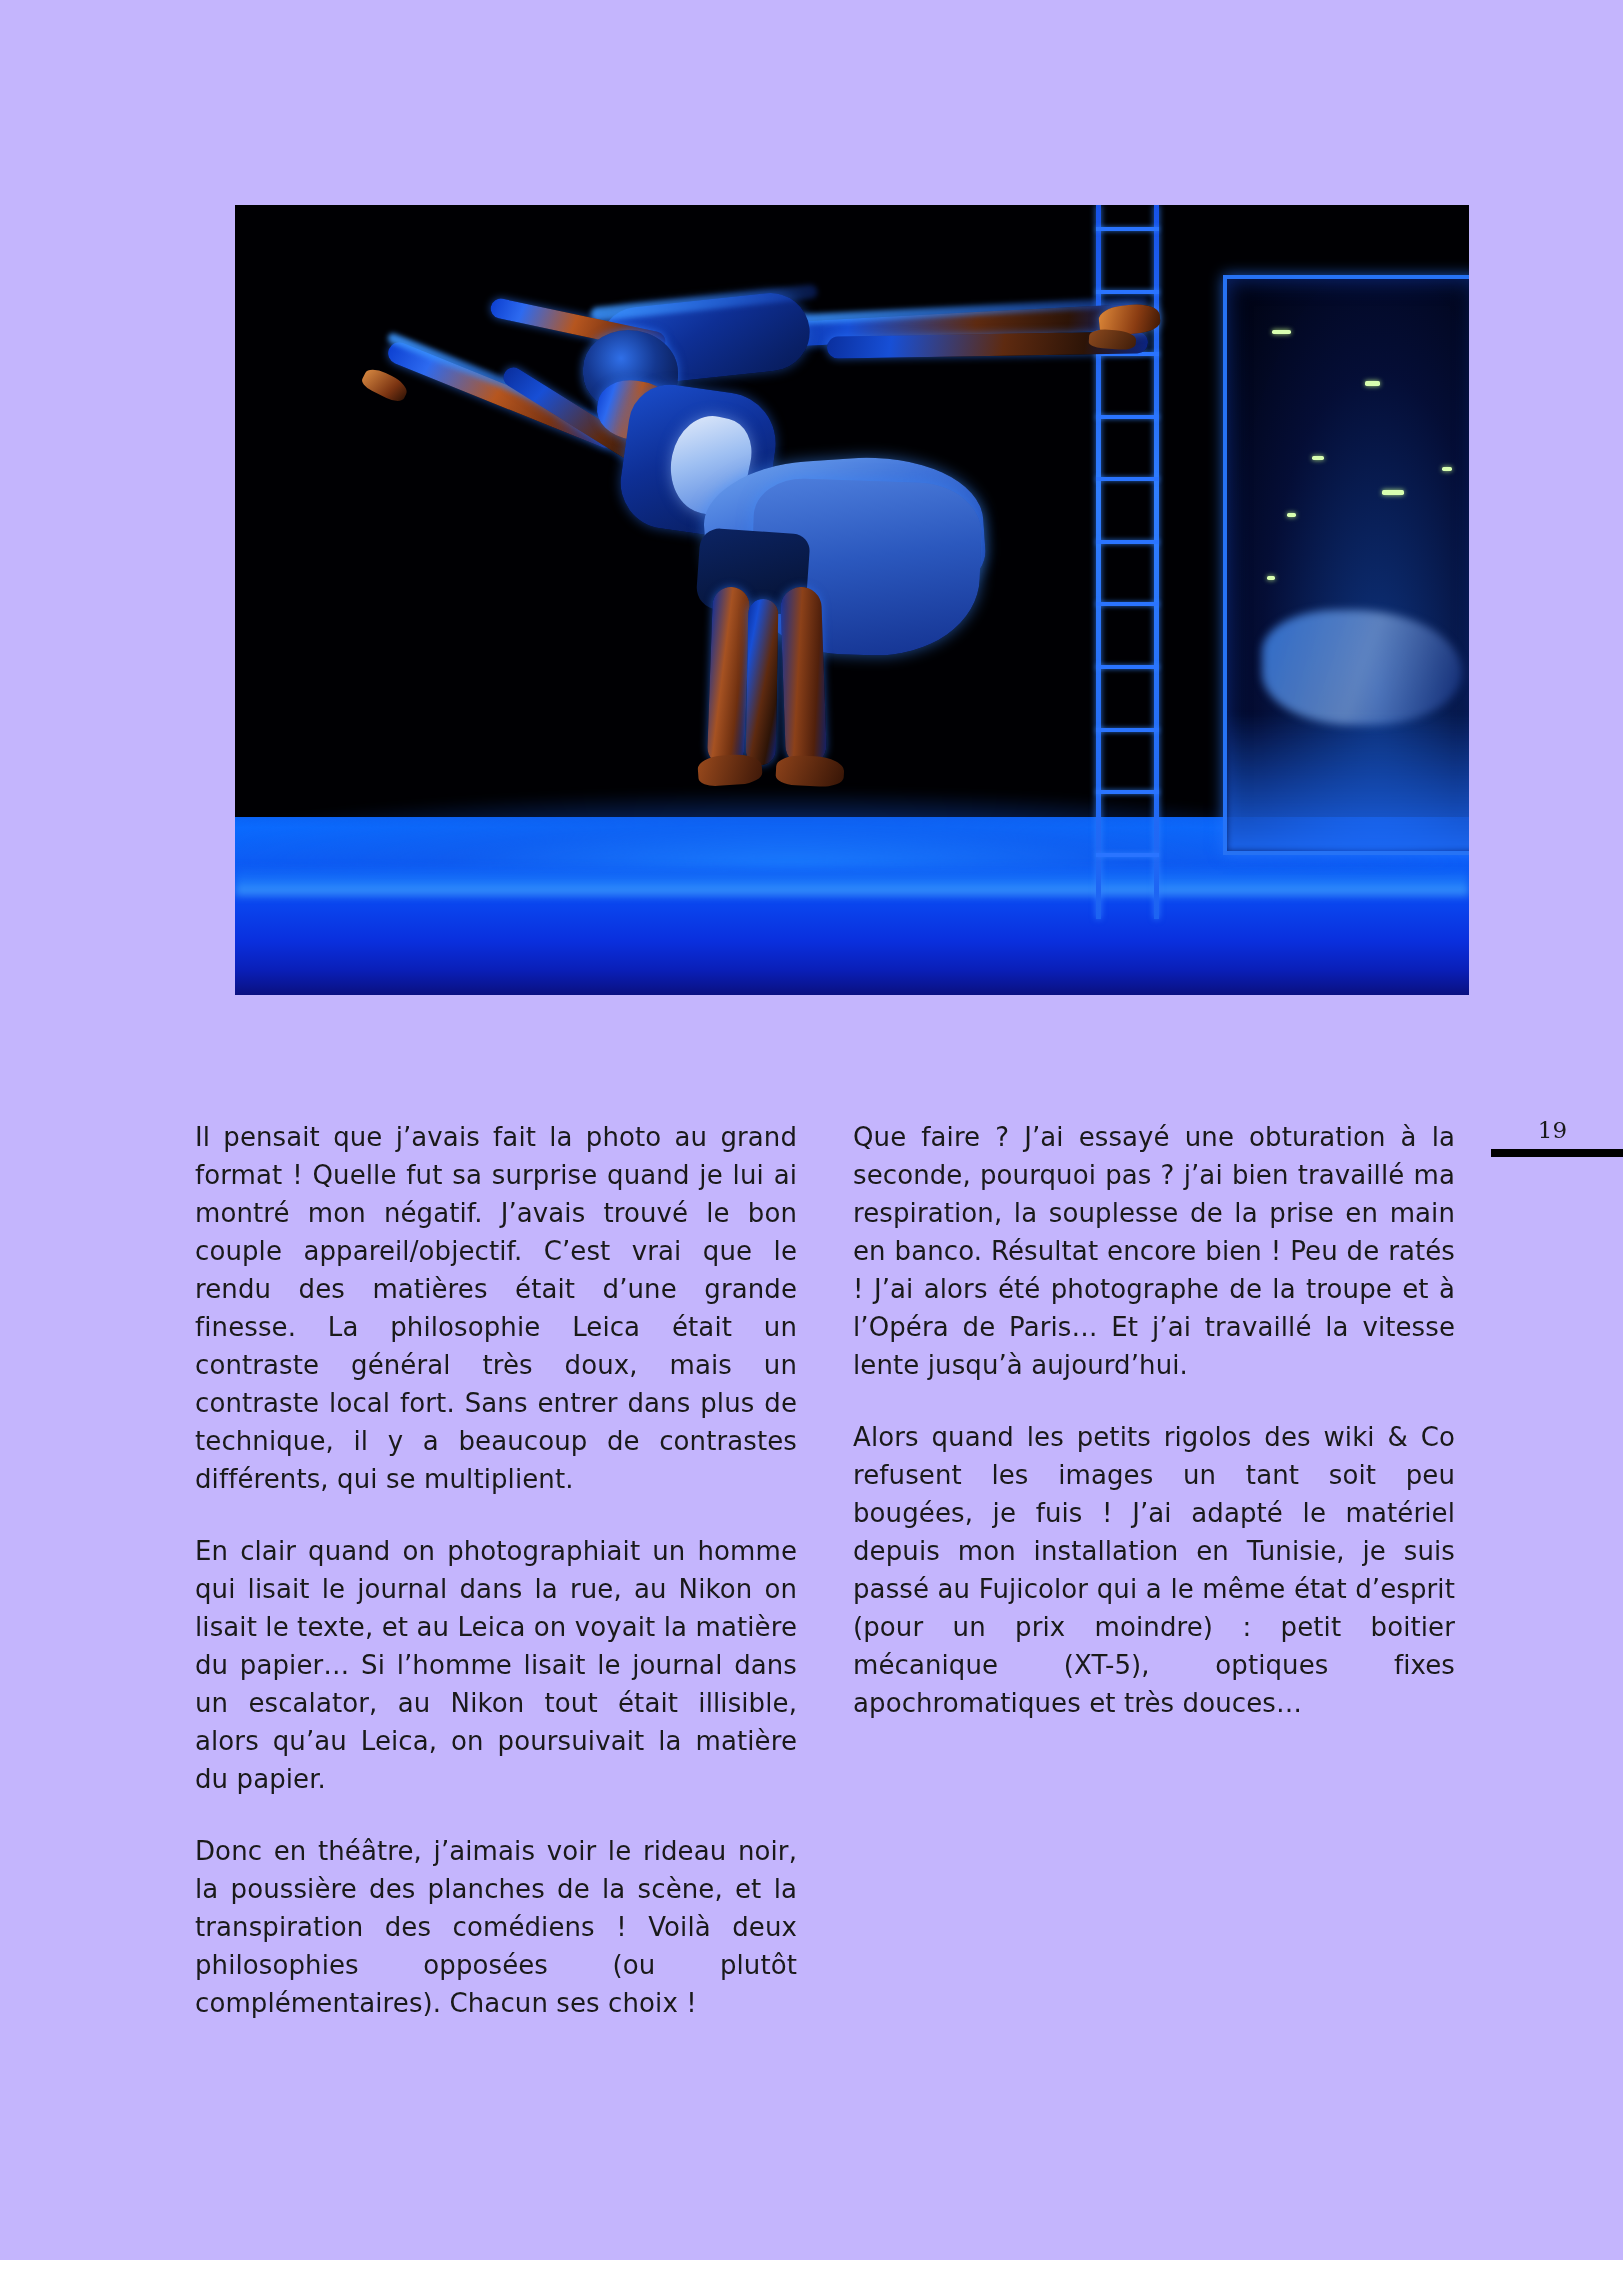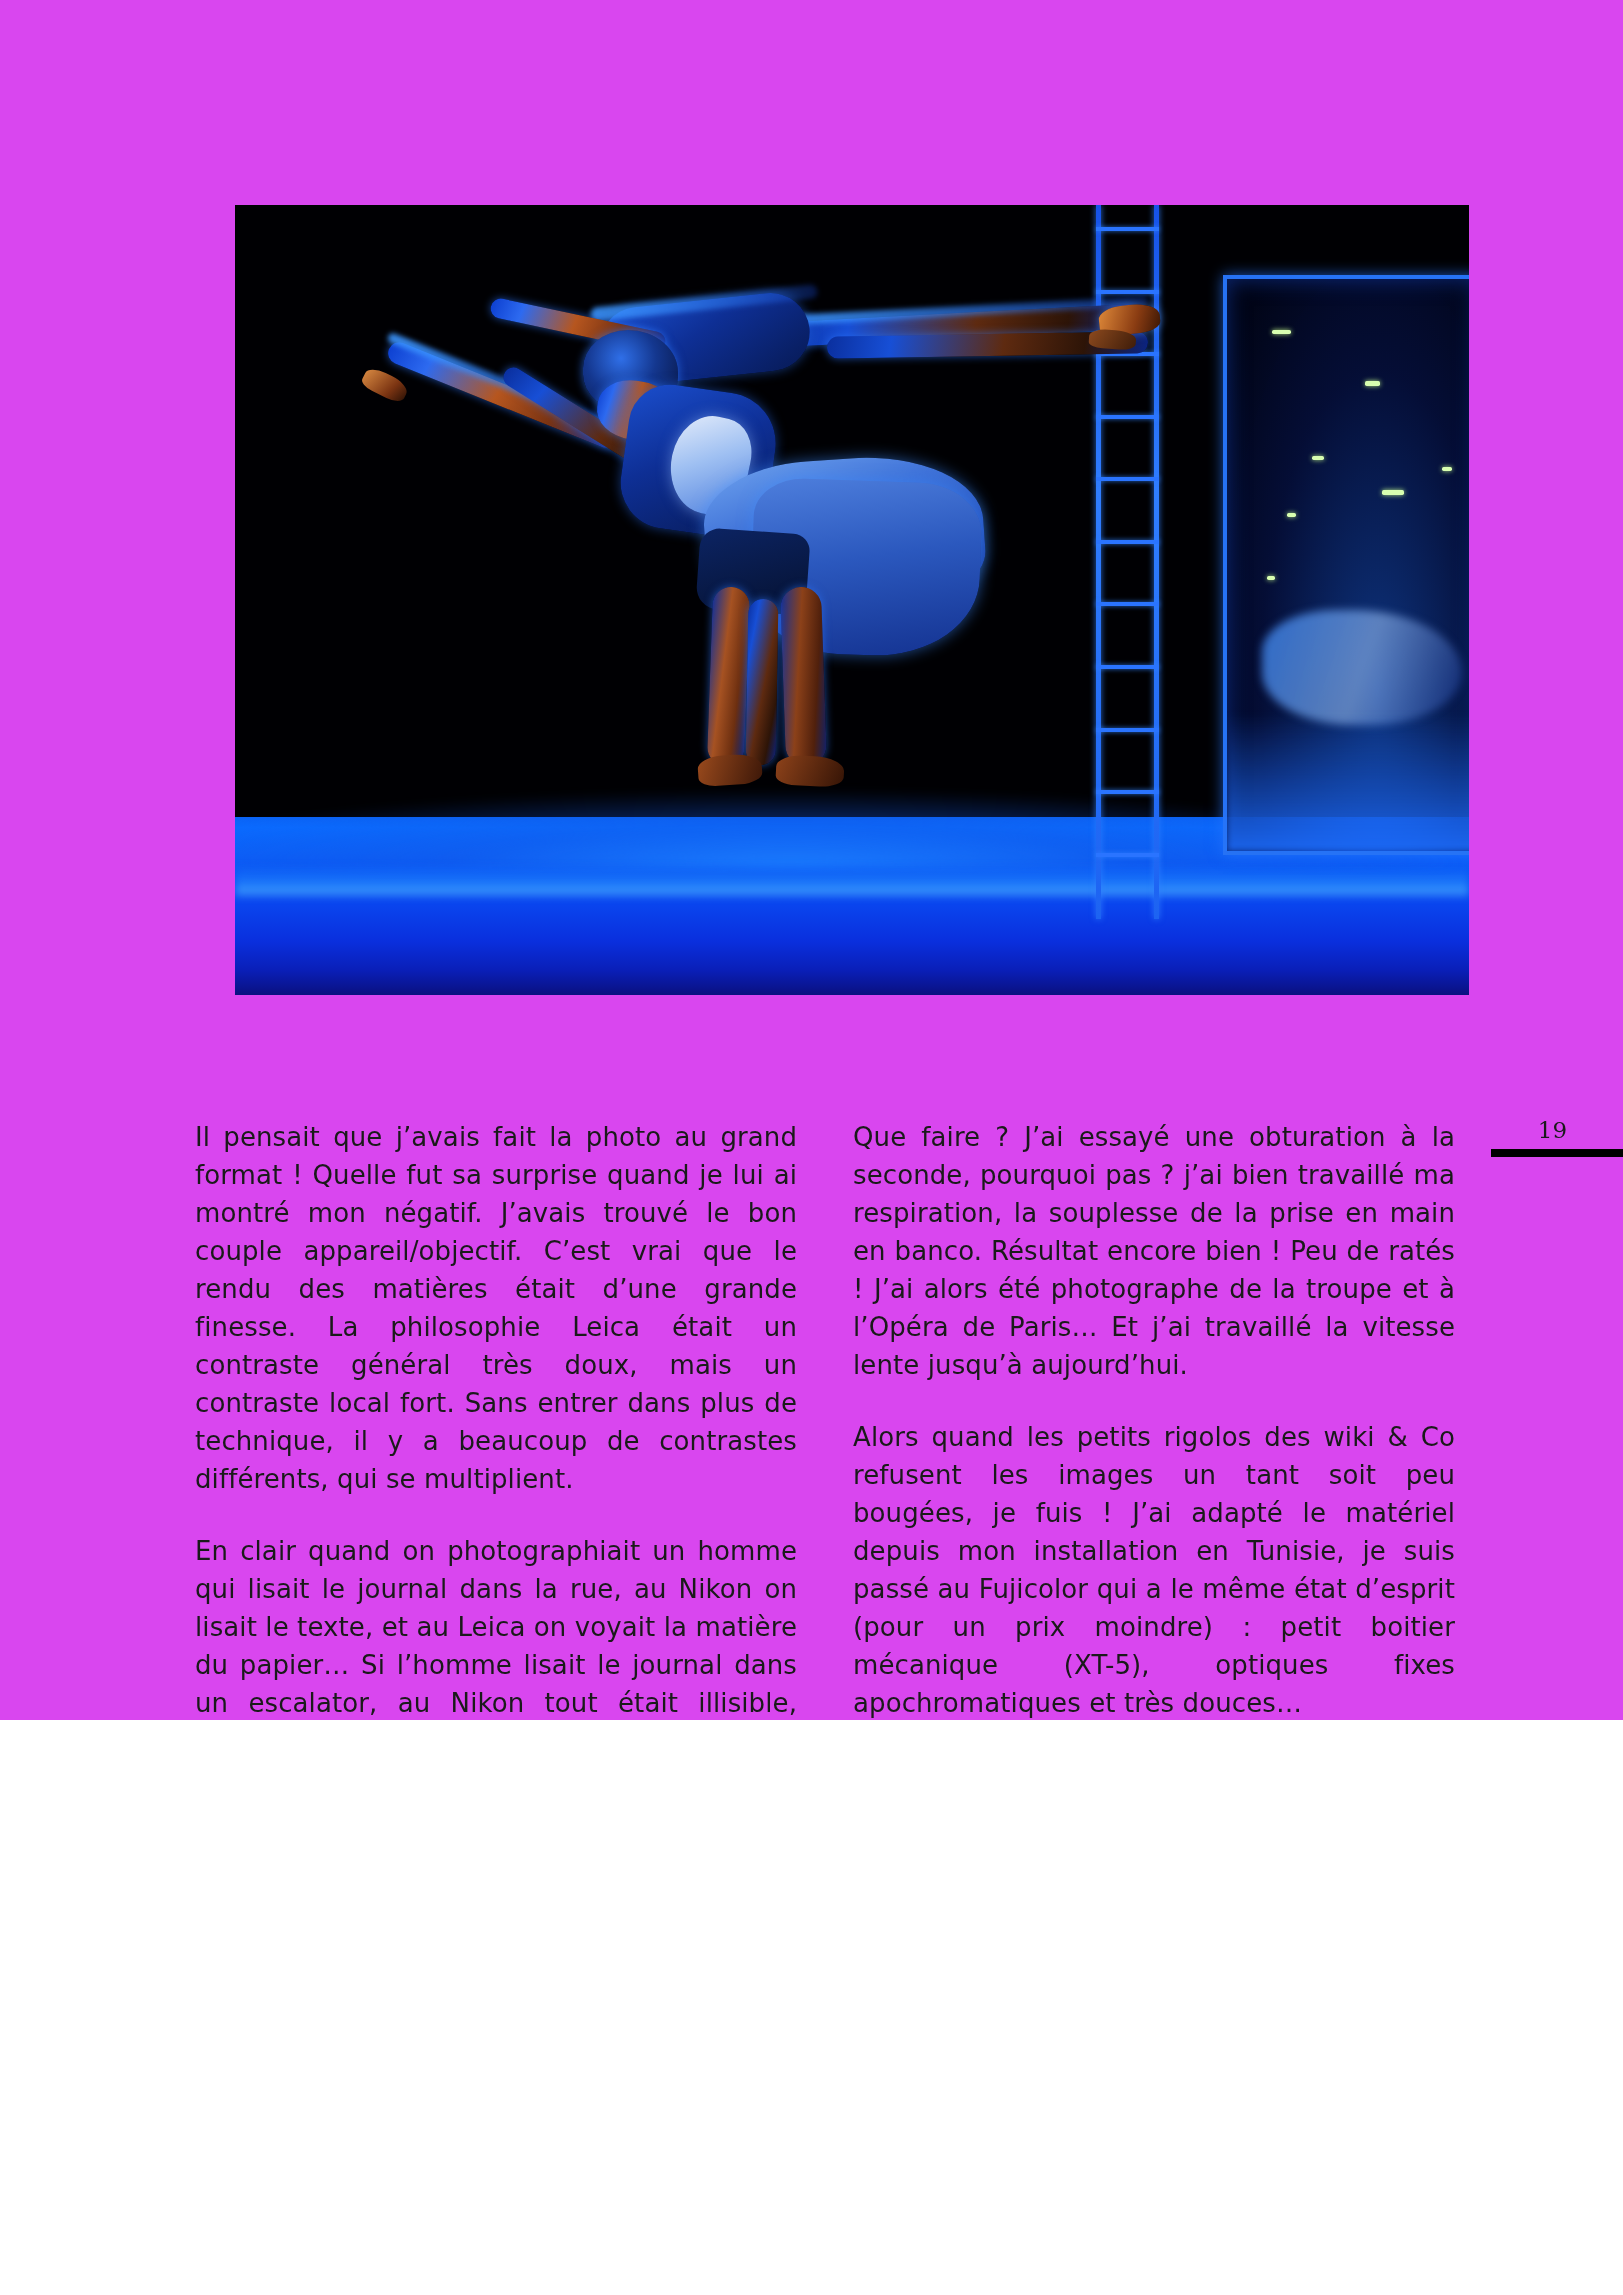--- a/index.html
+++ b/index.html
@@ -4,22 +4,22 @@
 <style>
   html, body {
     margin: 0;
     padding: 0;
     background: #ffffff;
   }
 
   #page {
     position: relative;
     width: 1623px;
-    height: 1720px;
-    background: #d946ef;
+    height: 2260px;
+    background: #c4b5fd;
     font-family: "DejaVu Sans", "Liberation Sans", sans-serif;
     overflow: hidden;
   }
 
   
   #photo-figure {
     position: absolute;
     left: 195px;
     top: 191px;
     width: 1234px;
@@ -325,20 +325,21 @@
       </div>
 
     </div>
   </figure>
 
   <div id="text-area">
 
     <div class="column left">
       <p class="para">Il pensait que j’avais fait la photo au grand format ! Quelle fut sa surprise quand je lui ai montré mon négatif. J’avais trouvé le bon couple appareil/objectif. C’est vrai que le rendu des matières était d’une grande finesse. La philosophie Leica était un contraste général très doux, mais un contraste local fort. Sans entrer dans plus de technique,  il y a beaucoup de contrastes différents, qui se multiplient.</p>
       <p class="para">En clair quand on photographiait un homme qui lisait le journal dans la rue, au Nikon on lisait le texte, et au Leica on voyait la matière du papier… Si l’homme lisait le journal dans un escalator, au Nikon tout était illisible, alors qu’au Leica, on poursuivait la matière du papier.</p>
+      <p class="para">Donc en théâtre, j’aimais voir le rideau noir, la poussière des planches de la scène, et la transpiration des comédiens ! Voilà deux philosophies opposées (ou plutôt complémentaires).  Chacun ses choix !</p>
     </div>
 
     <div class="column right">
       <p class="para">Que faire ? J’ai essayé une obturation à la seconde, pourquoi pas ? j’ai bien travaillé ma respiration, la souplesse de la prise en main en banco. Résultat encore bien ! Peu de ratés ! J’ai alors été photographe de la troupe et à l’Opéra de Paris… Et j’ai travaillé la vitesse lente jusqu’à aujourd’hui.</p>
       <p class="para">Alors quand les petits rigolos des wiki &amp; Co refusent les images un tant soit peu bougées, je fuis ! J’ai adapté le matériel depuis mon installation en Tunisie, je suis passé au Fujicolor qui a le même état d’esprit (pour un prix moindre) : petit boitier mécanique (XT-5), optiques fixes apochromatiques et très douces…</p>
     </div>
 
   </div>
 
   <div id="folio">

